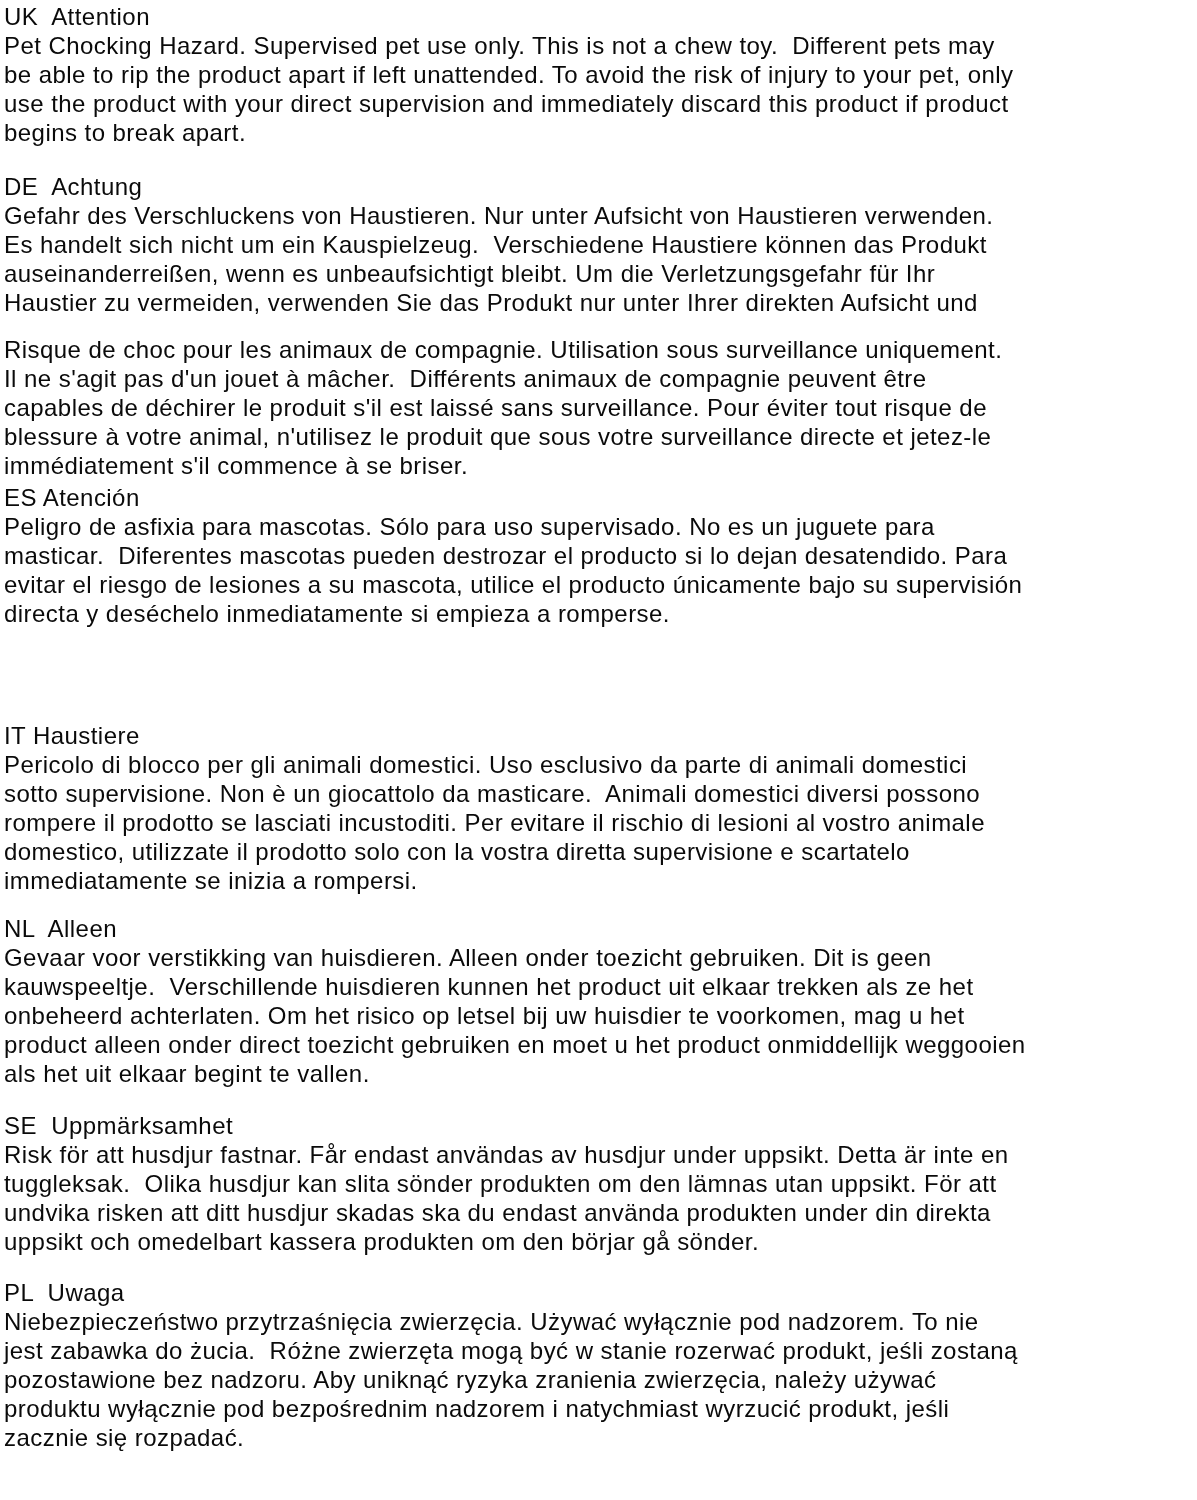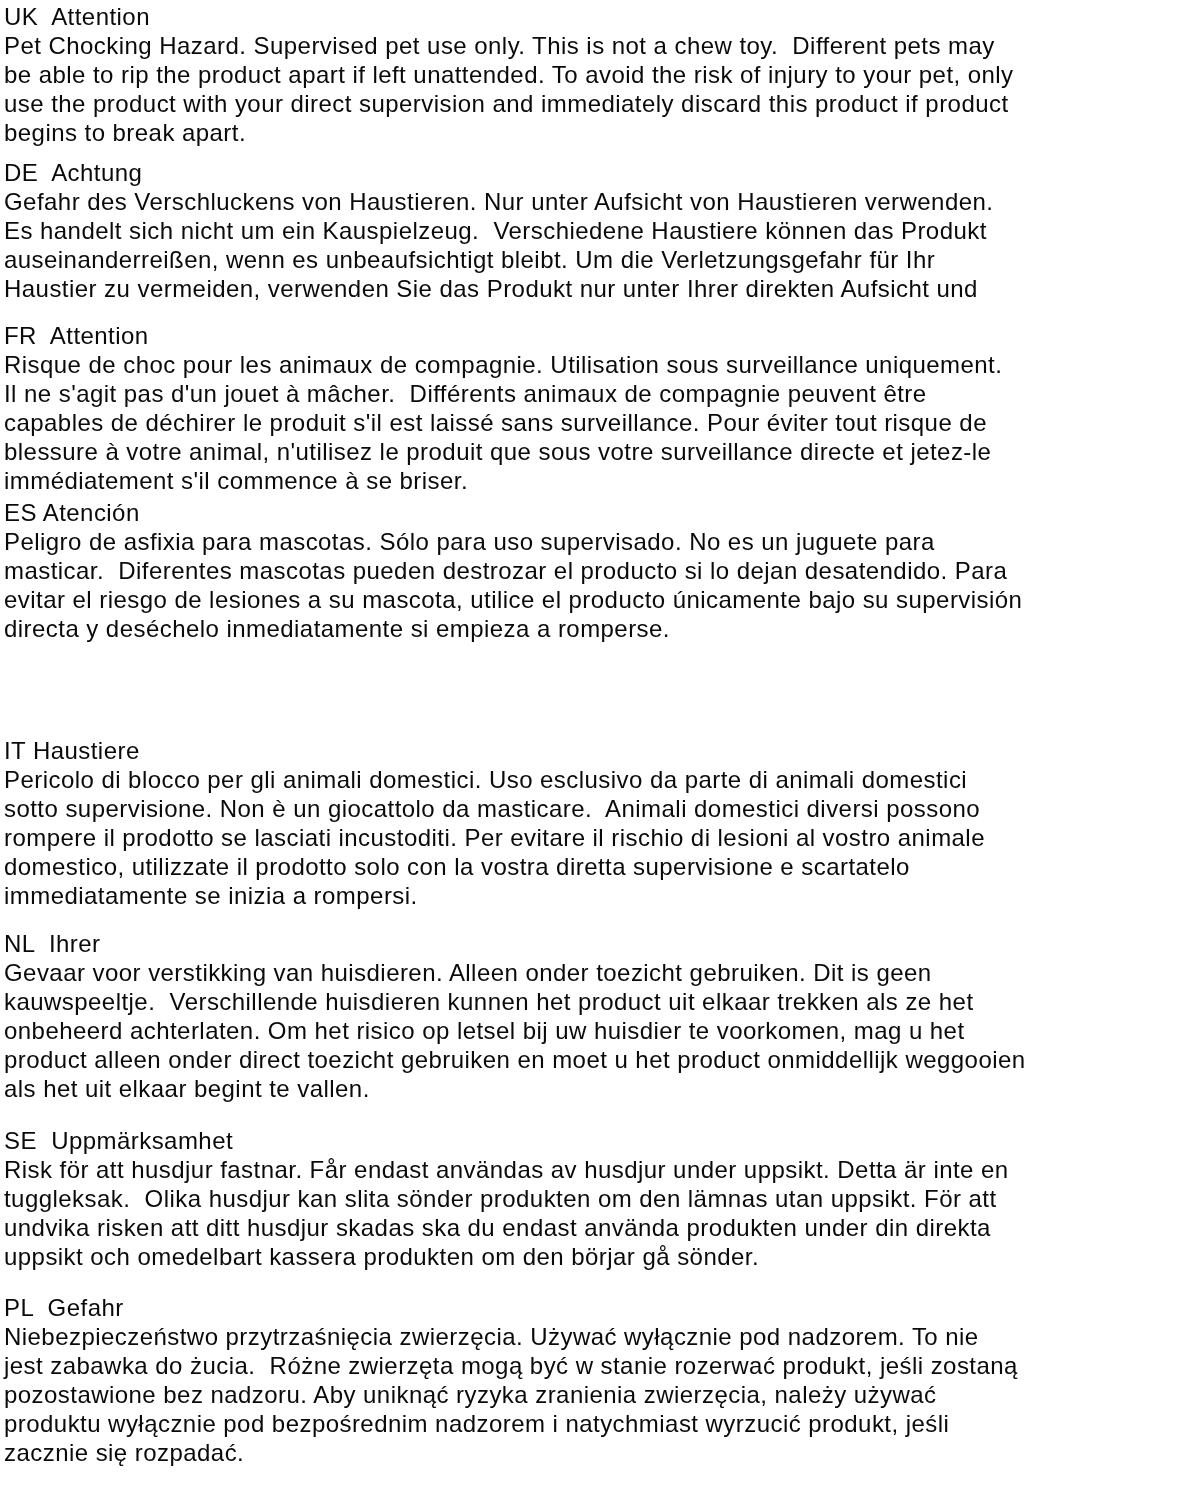--- a/index.html
+++ b/index.html
@@ -14,21 +14,21 @@
     color: #0a0a0a;
     font-family: "Liberation Sans", "DejaVu Sans", sans-serif;
   }
   .doc {
     padding: 2px 0 0 4px;
     font-size: 24px;
     line-height: 29px;
     letter-spacing: 0.45px;
   }
   .section { margin-top: 0; }
-  .gap-25 { margin-top: 11px; }
+  .gap-25 { margin-top: 25px; }
   .gap-18 { margin-top: 18px; }
   .gap-13 { margin-top: 3px; }
   .gap-93 { margin-top: 93px; }
   .gap-19 { margin-top: 19px; }
   .gap-26 { margin-top: 23px; }
   .gap-22 { margin-top: 22px; }
   .section-heading,
   .section-body {
     white-space: pre;
   }
@@ -48,21 +48,20 @@
 
   <div class="section gap-25">
     <div class="section-heading">DE  Achtung</div>
     <div class="section-body">Gefahr des Verschluckens von Haustieren. Nur unter Aufsicht von Haustieren verwenden.
 Es handelt sich nicht um ein Kauspielzeug.  Verschiedene Haustiere können das Produkt
 auseinanderreißen, wenn es unbeaufsichtigt bleibt. Um die Verletzungsgefahr für Ihr
 Haustier zu vermeiden, verwenden Sie das Produkt nur unter Ihrer direkten Aufsicht und</div>
   </div>
 
   <div class="section gap-18">
-    <div class="section-heading">FR  Attention</div>
     <div class="section-body">Risque de choc pour les animaux de compagnie. Utilisation sous surveillance uniquement.
 Il ne s'agit pas d'un jouet à mâcher.  Différents animaux de compagnie peuvent être
 capables de déchirer le produit s'il est laissé sans surveillance. Pour éviter tout risque de
 blessure à votre animal, n'utilisez le produit que sous votre surveillance directe et jetez-le
 immédiatement s'il commence à se briser.</div>
   </div>
 
   <div class="section gap-13">
     <div class="section-heading">ES Atención</div>
     <div class="section-body">Peligro de asfixia para mascotas. Sólo para uso supervisado. No es un juguete para
@@ -74,38 +73,38 @@
   <div class="section gap-93">
     <div class="section-heading">IT Haustiere</div>
     <div class="section-body">Pericolo di blocco per gli animali domestici. Uso esclusivo da parte di animali domestici
 sotto supervisione. Non è un giocattolo da masticare.  Animali domestici diversi possono
 rompere il prodotto se lasciati incustoditi. Per evitare il rischio di lesioni al vostro animale
 domestico, utilizzate il prodotto solo con la vostra diretta supervisione e scartatelo
 immediatamente se inizia a rompersi.</div>
   </div>
 
   <div class="section gap-19">
-    <div class="section-heading">NL  Ihrer</div>
+    <div class="section-heading">NL  Alleen</div>
     <div class="section-body">Gevaar voor verstikking van huisdieren. Alleen onder toezicht gebruiken. Dit is geen
 kauwspeeltje.  Verschillende huisdieren kunnen het product uit elkaar trekken als ze het
 onbeheerd achterlaten. Om het risico op letsel bij uw huisdier te voorkomen, mag u het
 product alleen onder direct toezicht gebruiken en moet u het product onmiddellijk weggooien
 als het uit elkaar begint te vallen.</div>
   </div>
 
   <div class="section gap-26">
     <div class="section-heading">SE  Uppmärksamhet</div>
     <div class="section-body">Risk för att husdjur fastnar. Får endast användas av husdjur under uppsikt. Detta är inte en
 tuggleksak.  Olika husdjur kan slita sönder produkten om den lämnas utan uppsikt. För att
 undvika risken att ditt husdjur skadas ska du endast använda produkten under din direkta
 uppsikt och omedelbart kassera produkten om den börjar gå sönder.</div>
   </div>
 
   <div class="section gap-22">
-    <div class="section-heading">PL  Gefahr</div>
+    <div class="section-heading">PL  Uwaga</div>
     <div class="section-body">Niebezpieczeństwo przytrzaśnięcia zwierzęcia. Używać wyłącznie pod nadzorem. To nie
 jest zabawka do żucia.  Różne zwierzęta mogą być w stanie rozerwać produkt, jeśli zostaną
 pozostawione bez nadzoru. Aby uniknąć ryzyka zranienia zwierzęcia, należy używać
 produktu wyłącznie pod bezpośrednim nadzorem i natychmiast wyrzucić produkt, jeśli
 zacznie się rozpadać.</div>
   </div>
 
 </div>
 
 </body></html>

